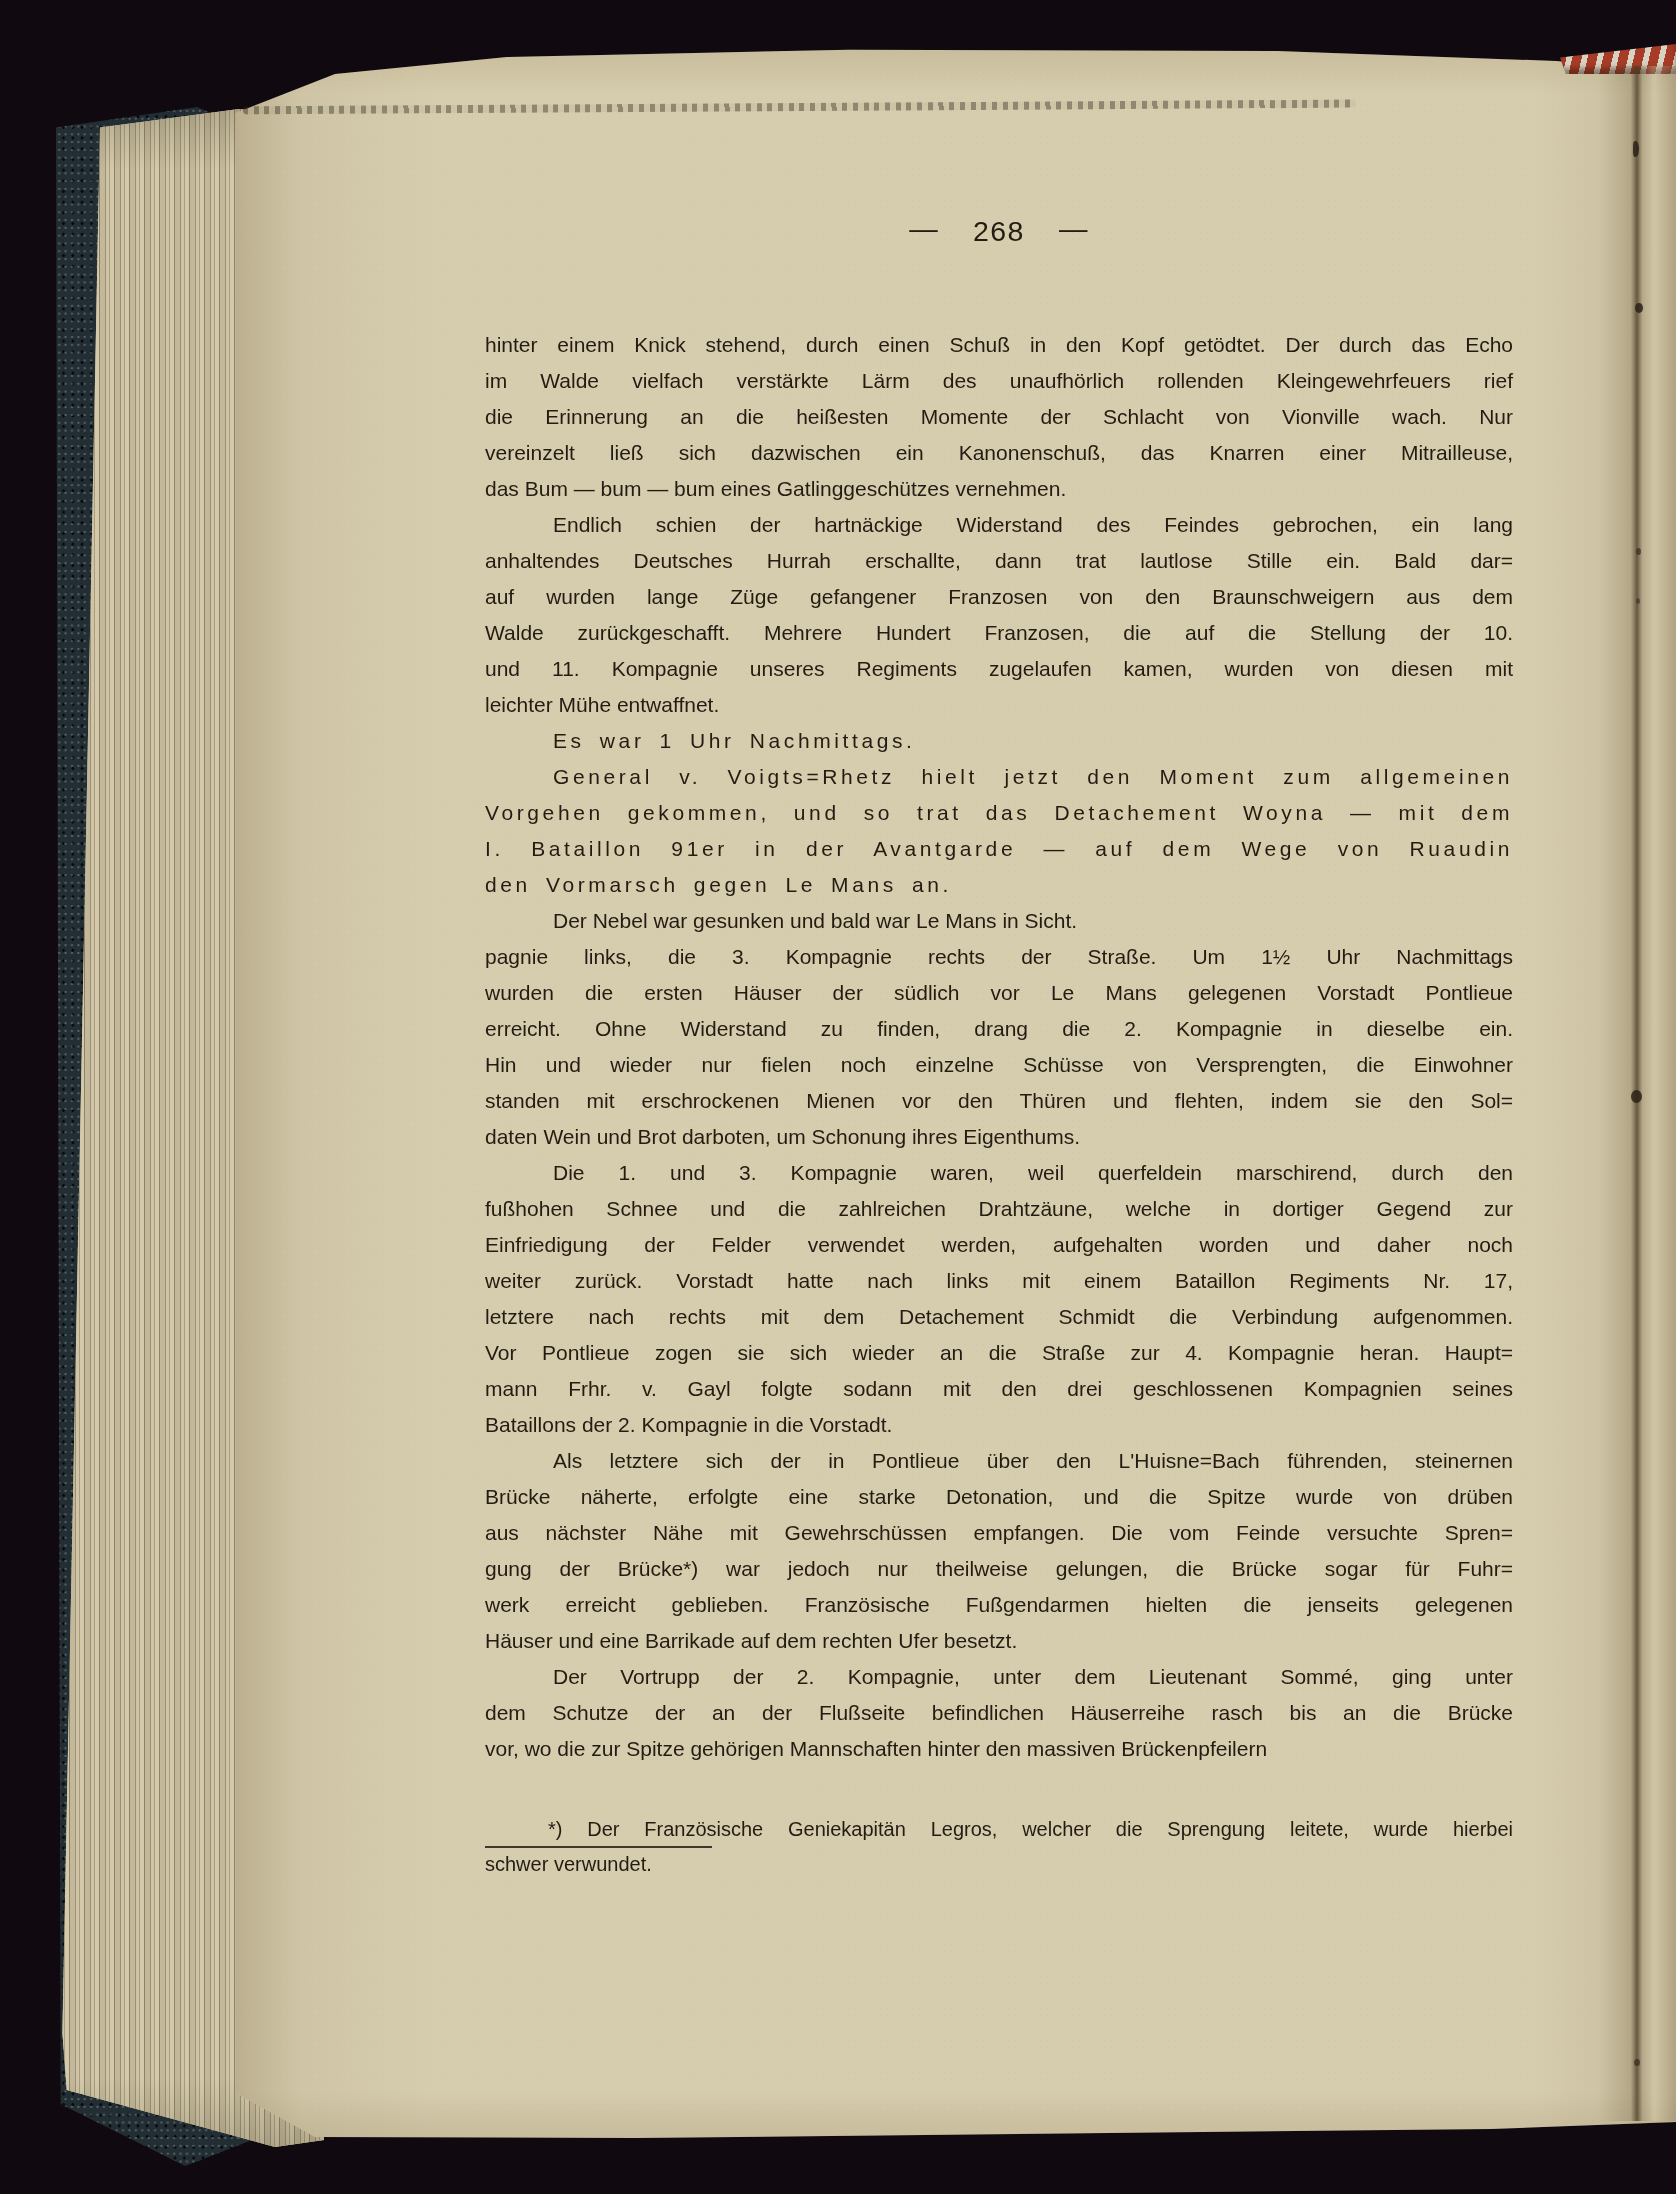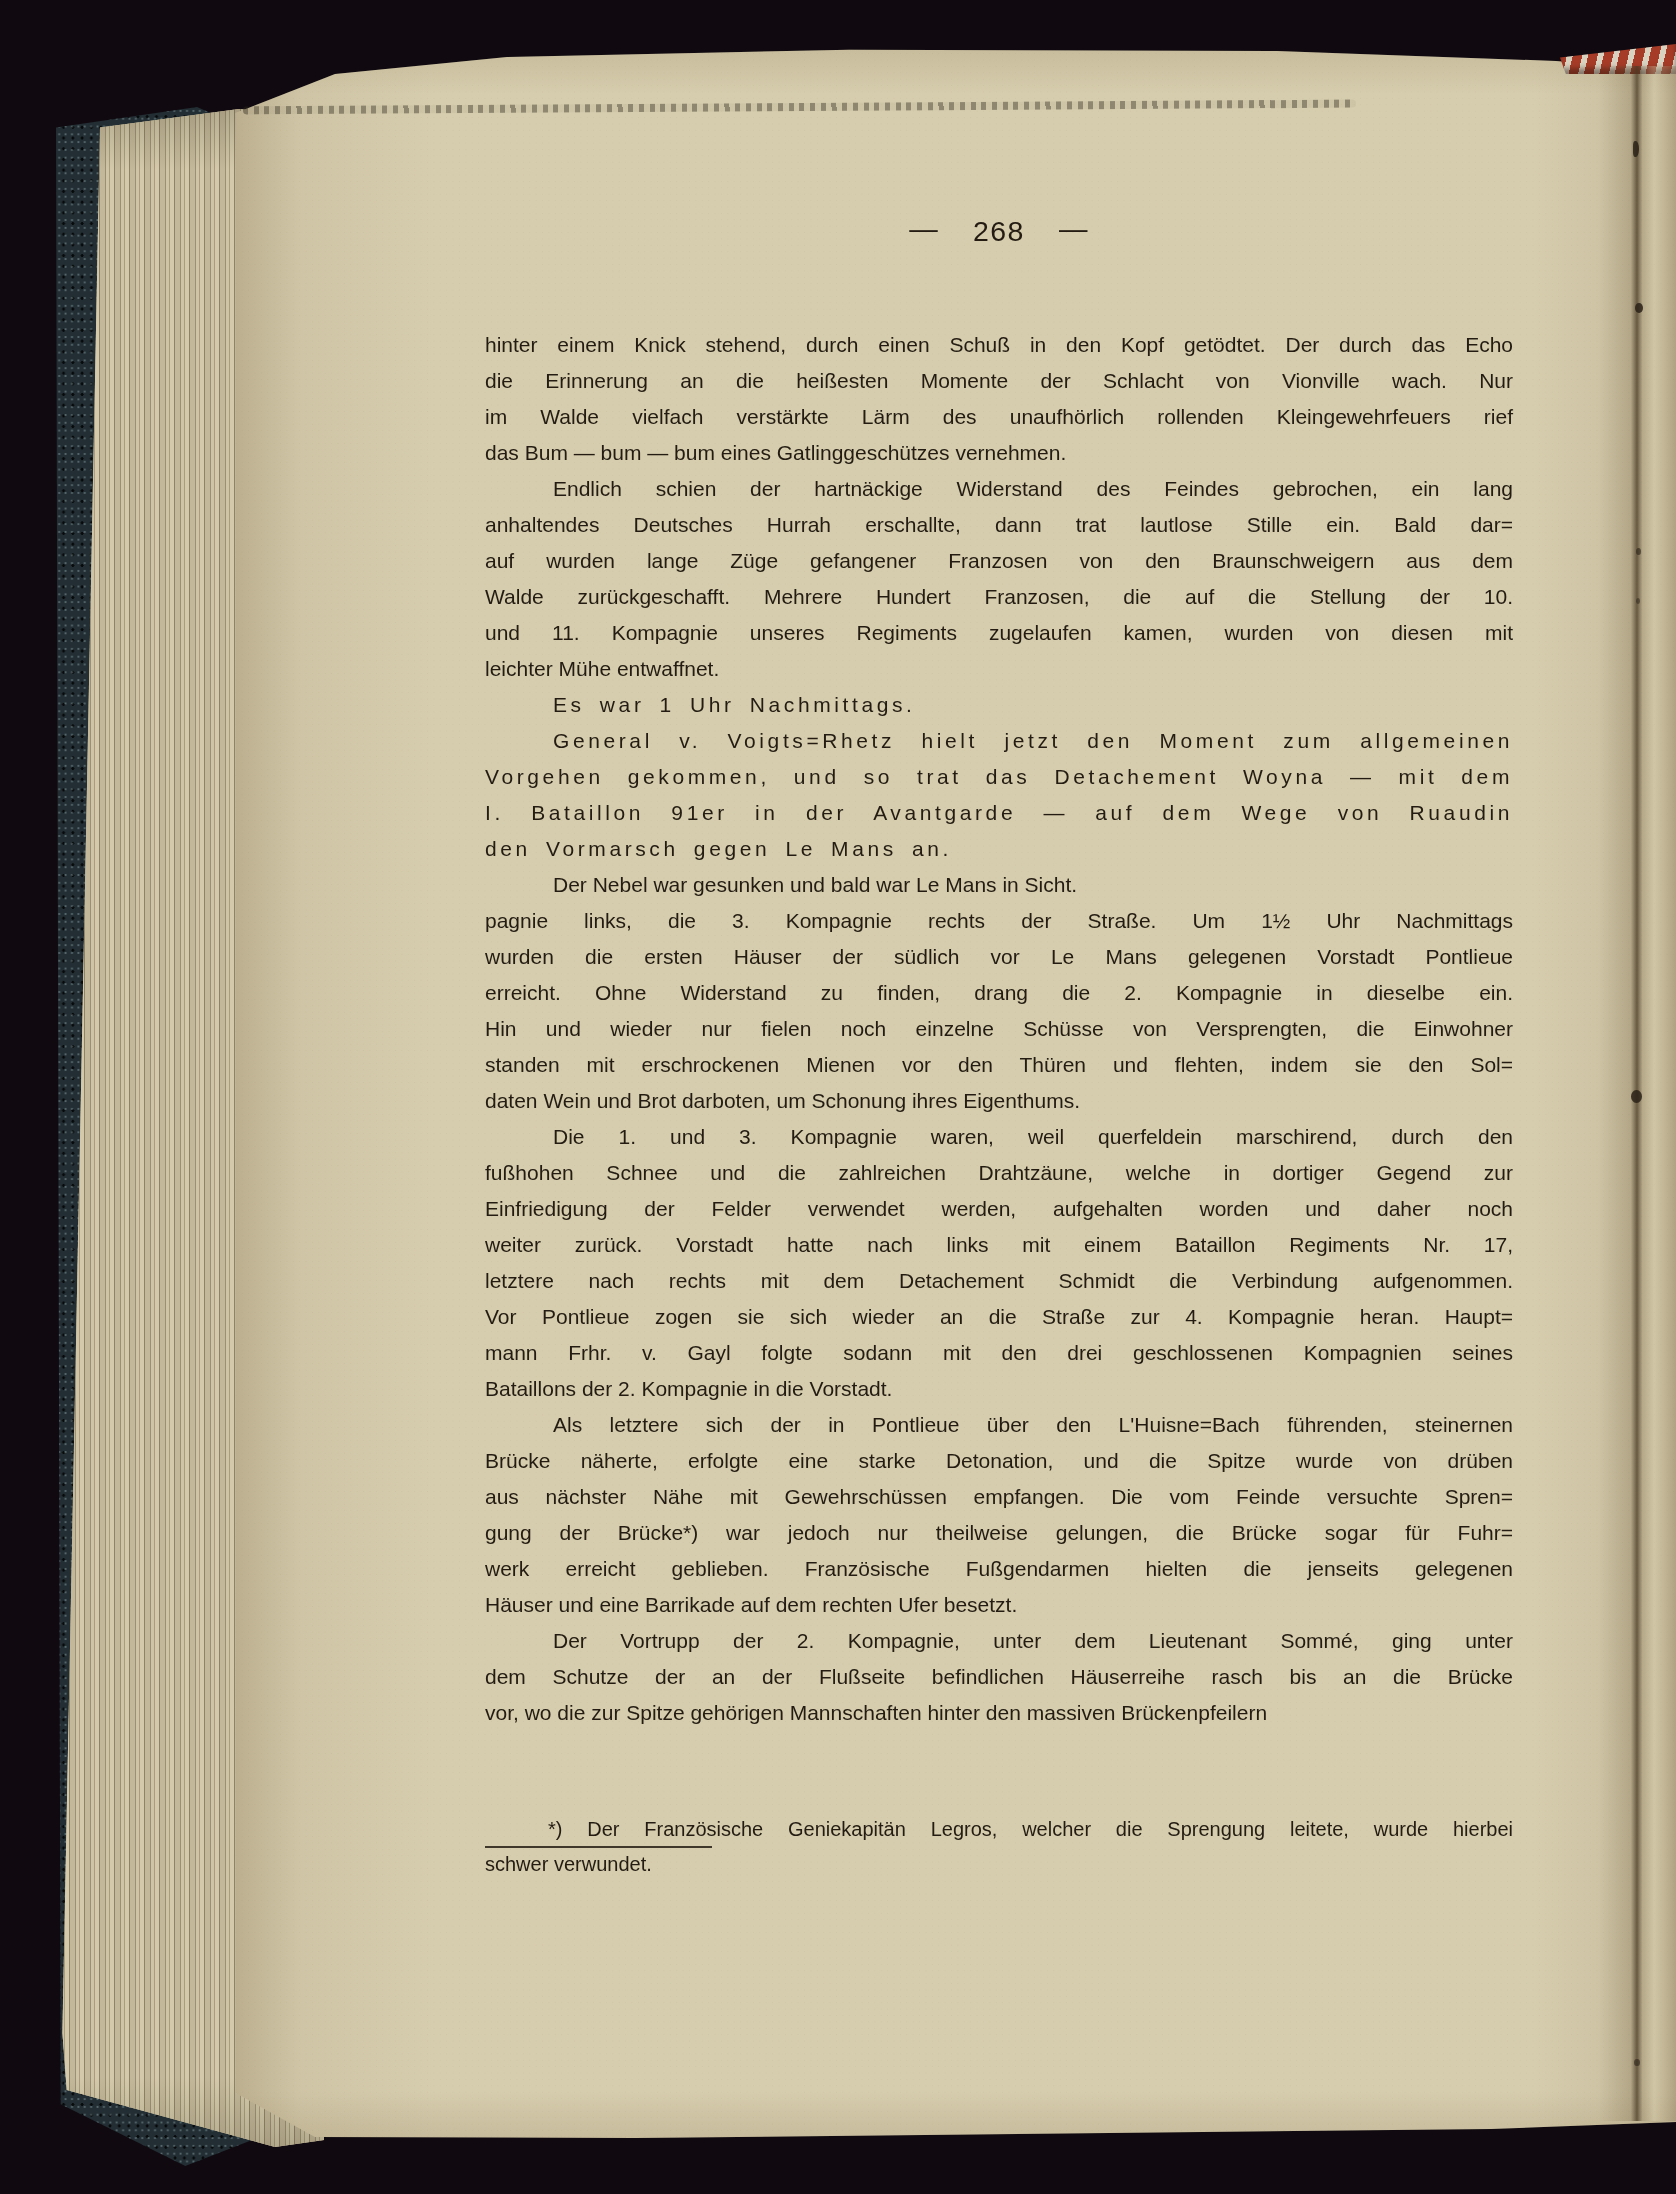--- a/index.html
+++ b/index.html
@@ -133,22 +133,23 @@
   <div class="cloth"></div>
   <div class="fore-edge"></div>
 
   <div class="page">
     <div class="pagenum">
       <span class="dash">—</span><span>268</span><span class="dash">—</span>
     </div>
 
     <div class="textcol" id="textcol">
         <div class="line">hinter einem Knick stehend, durch einen Schuß in den Kopf getödtet.  Der durch das Echo</div>
+        <div class="line">im Walde vielfach verstärkte Lärm des unaufhörlich rollenden Kleingewehrfeuers rief</div>
         <div class="line">die Erinnerung an die heißesten Momente der Schlacht von Vionville wach.  Nur</div>
-        <div class="line">im Walde vielfach verstärkte Lärm des unaufhörlich rollenden Kleingewehrfeuers rief</div>
+        <div class="line">vereinzelt ließ sich dazwischen ein Kanonenschuß, das Knarren einer Mitrailleuse,</div>
         <div class="line last">das Bum — bum — bum eines Gatlinggeschützes vernehmen.</div>
         <div class="line indent">Endlich schien der hartnäckige Widerstand des Feindes gebrochen, ein lang</div>
         <div class="line">anhaltendes Deutsches Hurrah erschallte, dann trat lautlose Stille ein.  Bald dar=</div>
         <div class="line">auf wurden lange Züge gefangener Franzosen von den Braunschweigern aus dem</div>
         <div class="line">Walde zurückgeschafft.  Mehrere Hundert Franzosen, die auf die Stellung der 10.</div>
         <div class="line">und 11. Kompagnie unseres Regiments zugelaufen kamen, wurden von diesen mit</div>
         <div class="line last">leichter Mühe entwaffnet.</div>
         <div class="line indent last sperr">Es war 1 Uhr Nachmittags.</div>
         <div class="line indent sperr">General v. Voigts=Rhetz hielt jetzt den Moment zum allgemeinen</div>
         <div class="line sperr">Vorgehen gekommen, und so trat das Detachement Woyna — mit dem</div>

